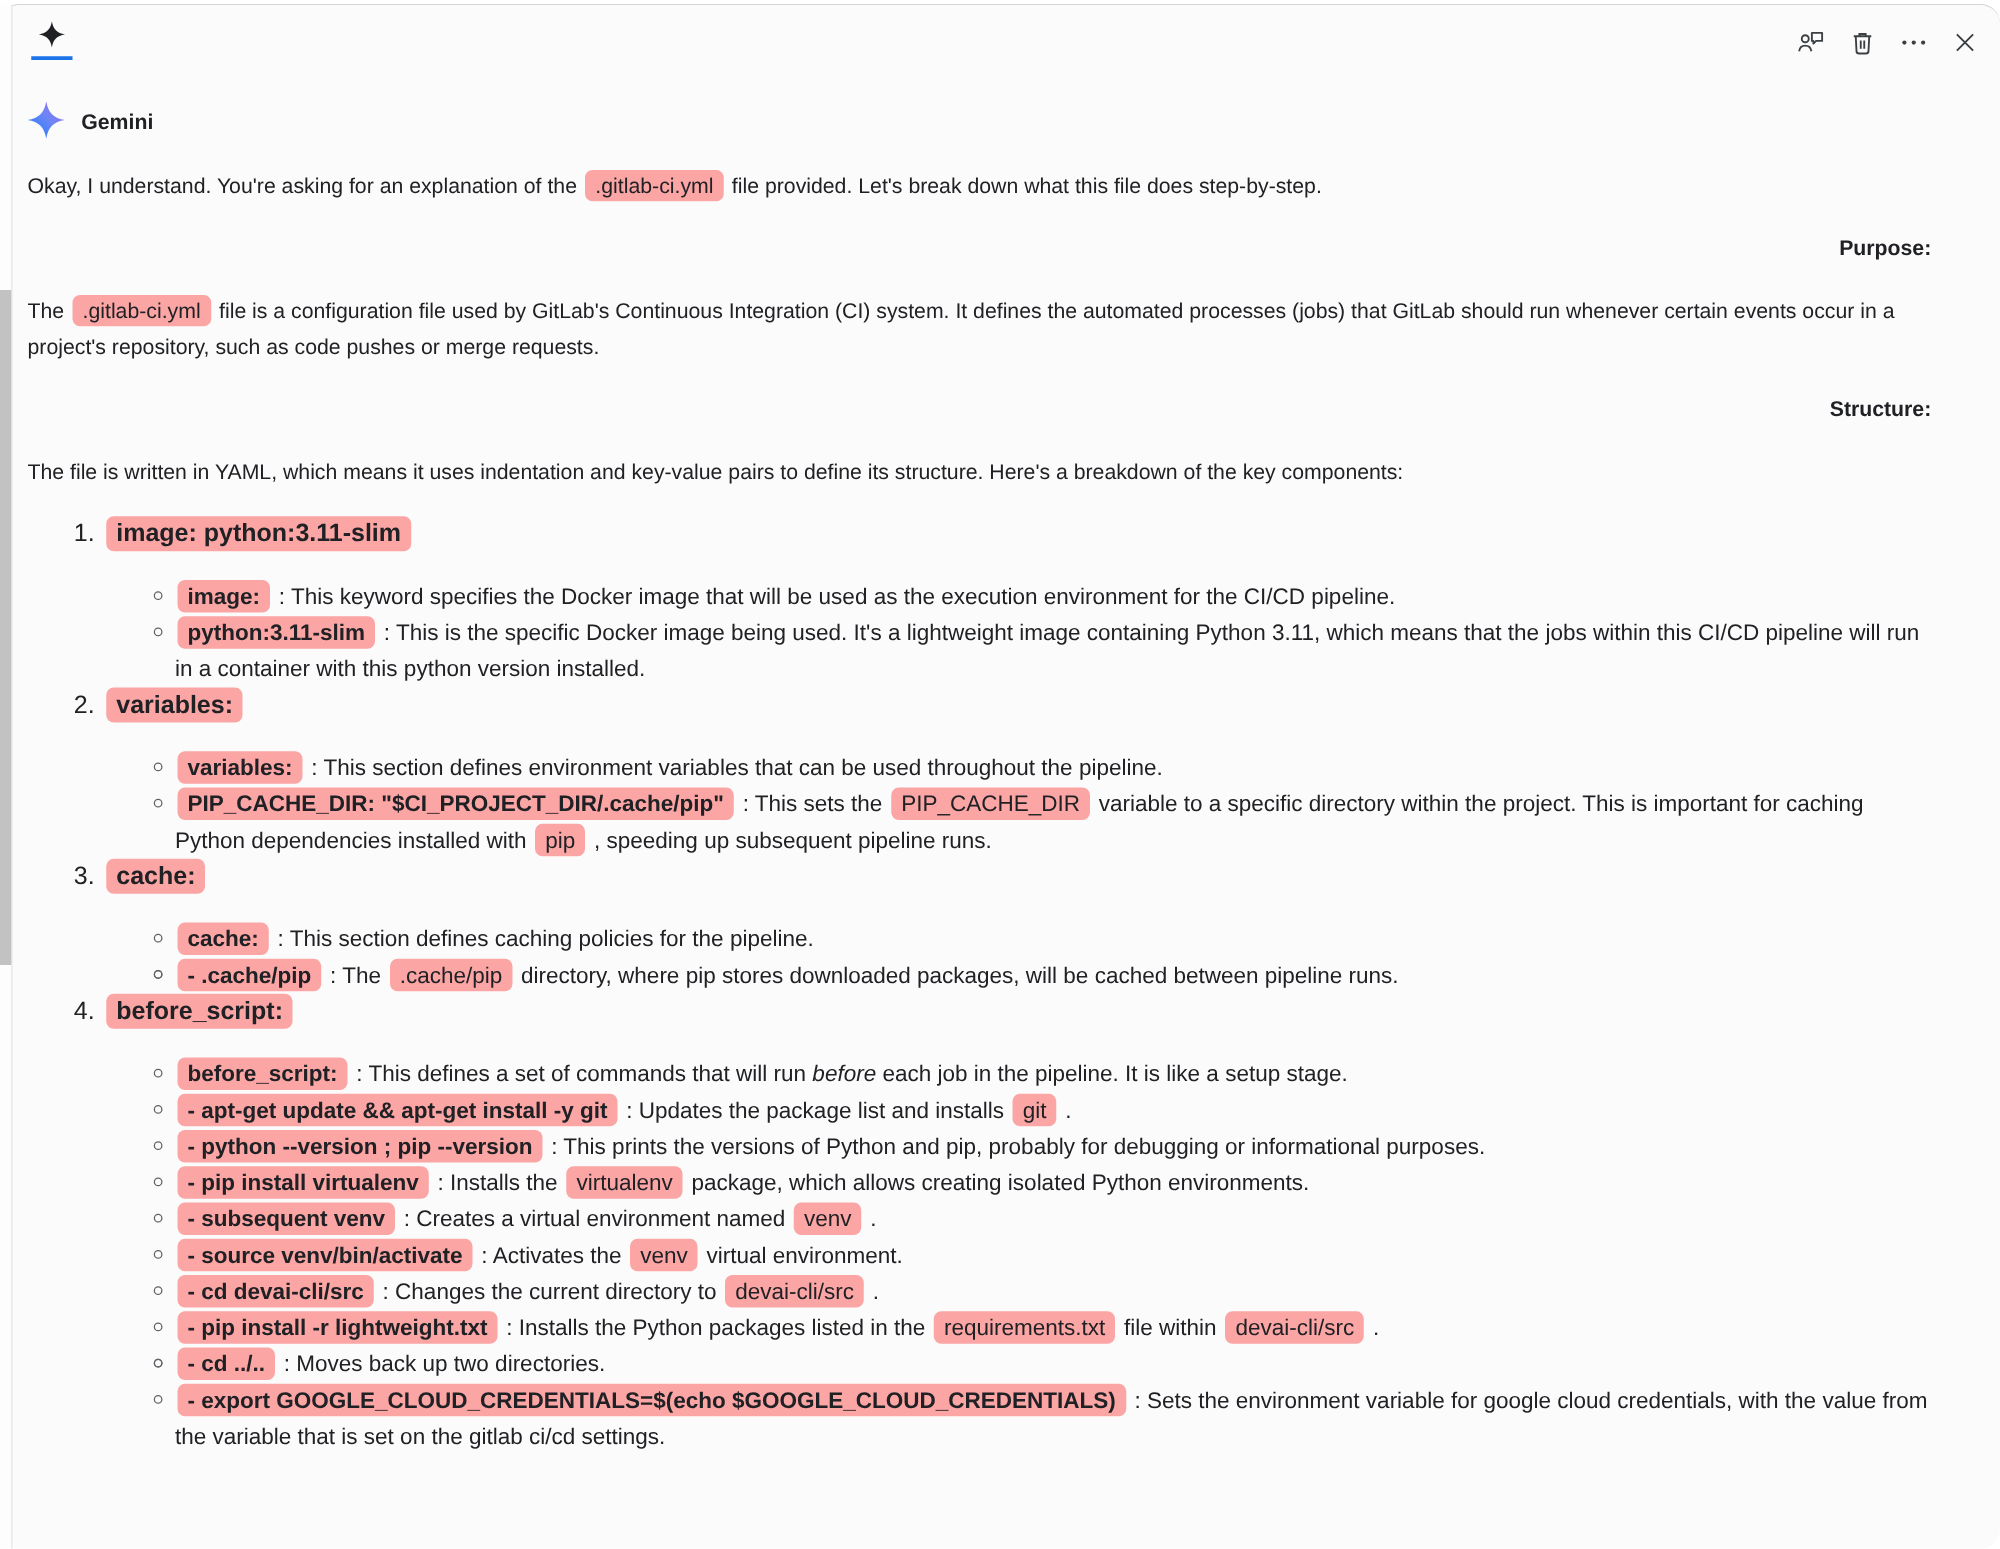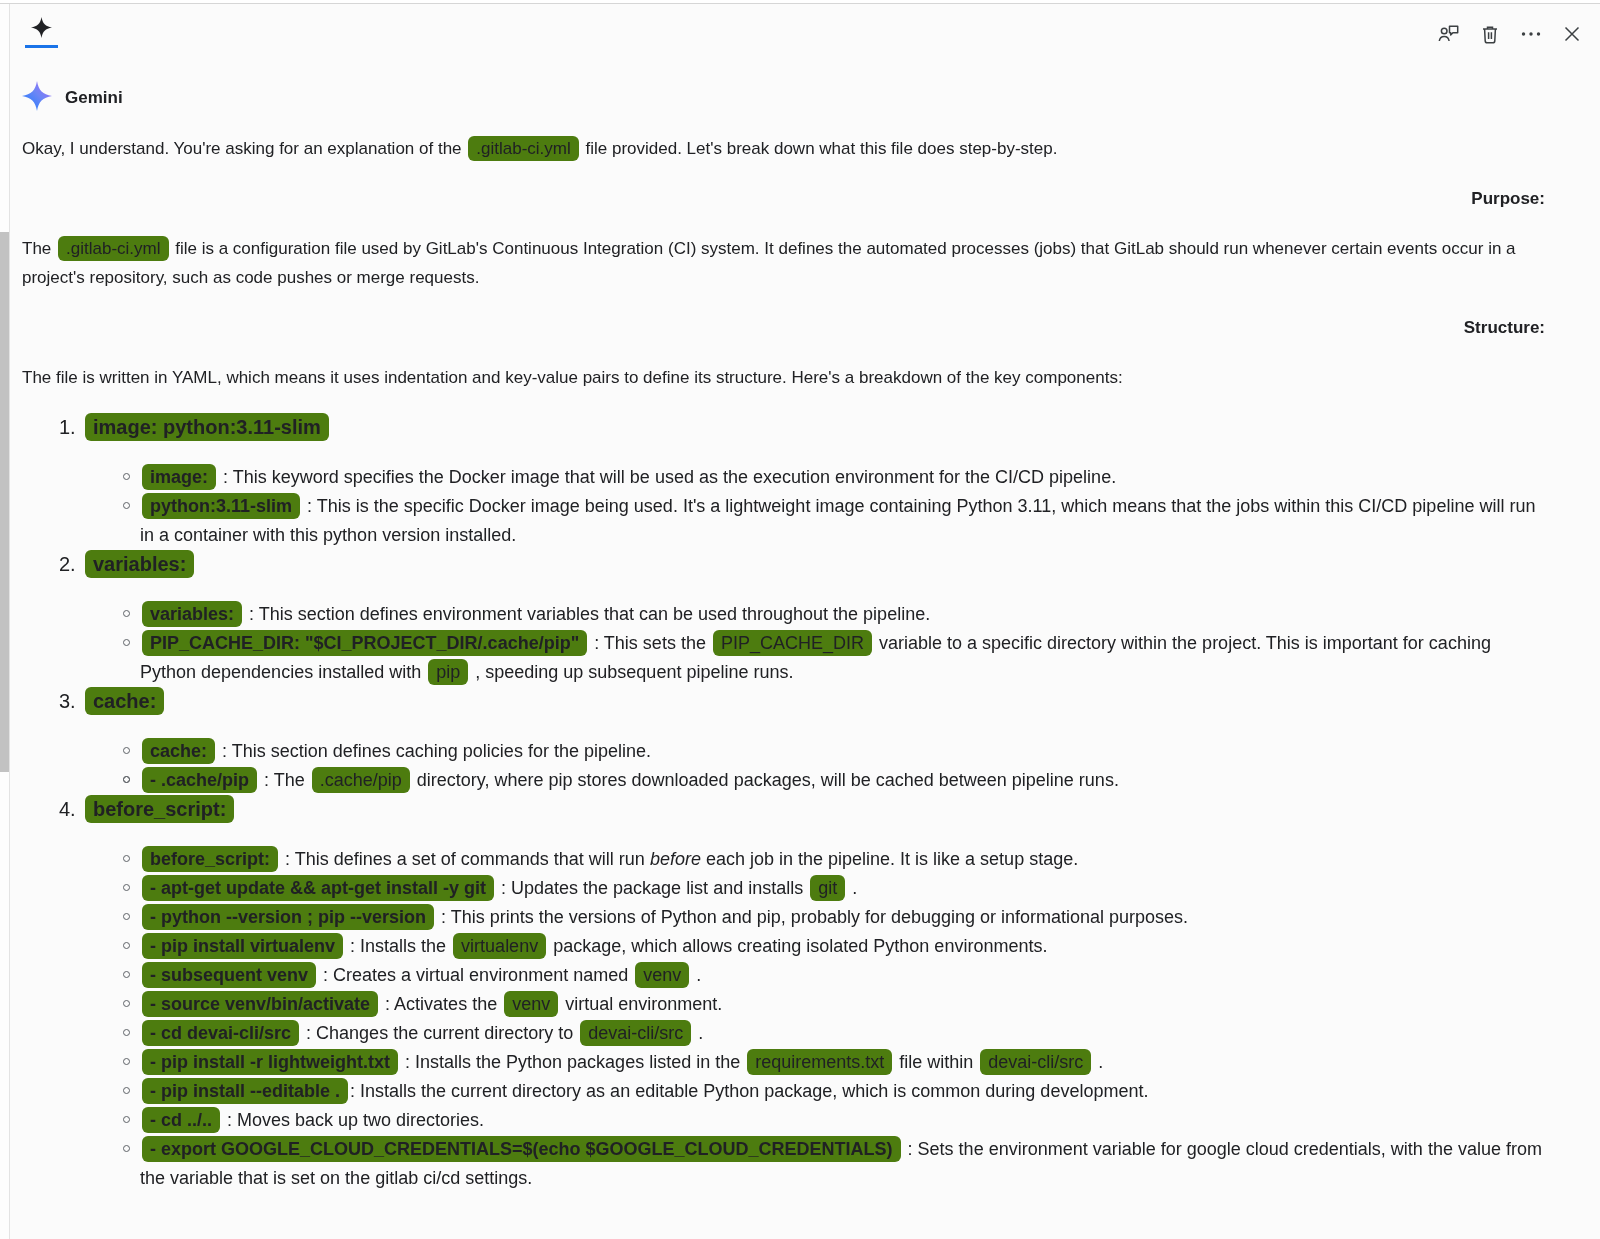--- a/index.html
+++ b/index.html
@@ -9,20 +9,21 @@
     background: #ffffff;
     font-family: "Liberation Sans", "DejaVu Sans", sans-serif;
     color: #202124;
   }
   .panel {
     position: relative;
     width: 1600px; height: 1236px;
     margin-top: 3px;
     border-top: 1px solid #d6d6d6;
     background: #fbfbfb;
+    border-radius: 16px;
   }
   
   .gutter {
     position: absolute; left: 0; top: 0; bottom: 0; width: 10px;
     background: #fdfdfd; border-right: 1px solid #e3e3e3;
   }
   .thumb {
     position: absolute; left: 0; top: 228px; width: 9px; height: 540px;
     background: #c2c2c2;
   }
@@ -59,21 +60,21 @@
   .olhead { padding-left: 37px; font-size: 20px; line-height: 29px; }
   .onum { display: inline-block; min-width: 24px; }
   .sublist { margin: 21px 0 0 0; }
   .bullet { position: relative; padding-left: 118px; font-size: 18px; line-height: 29px; }
   .bmark {
     position: absolute; left: 101px; top: 10px;
     width: 7px; height: 7px;
     border: 1.5px solid #5f6368; border-radius: 50%;
   }
   .chip {
-    background: #4d7c0f; border-radius: 6px;
+    background: #fca5a5; border-radius: 6px;
     padding: 3px 8px; margin: 18px 2px;
     white-space: pre-wrap;
   }
   .chip-b { font-weight: 700; }
   em { font-style: italic; }
 </style>
 </head>
 <body>
 
 <div class="panel">
@@ -178,21 +179,21 @@
             <div class="olhead"><span class="onum">4.</span><span class="chip chip-b">before_script:</span></div>
             <div class="sublist">
               <div class="bullet"><span class="bmark"></span><span class="btext"><span class="chip chip-b">before_script:</span> : This defines a set of commands that will run <em>before</em> each job in the pipeline. It is like a setup stage.</span></div>
               <div class="bullet"><span class="bmark"></span><span class="btext"><span class="chip chip-b">- apt-get update &amp;&amp; apt-get install -y git</span> : Updates the package list and installs <span class="chip">git</span> .</span></div>
               <div class="bullet"><span class="bmark"></span><span class="btext"><span class="chip chip-b">- python --version ; pip --version</span> : This prints the versions of Python and pip, probably for debugging or informational purposes.</span></div>
               <div class="bullet"><span class="bmark"></span><span class="btext"><span class="chip chip-b">- pip install virtualenv</span> : Installs the <span class="chip">virtualenv</span> package, which allows creating isolated Python environments.</span></div>
               <div class="bullet"><span class="bmark"></span><span class="btext"><span class="chip chip-b">- subsequent venv</span> : Creates a virtual environment named <span class="chip">venv</span> .</span></div>
               <div class="bullet"><span class="bmark"></span><span class="btext"><span class="chip chip-b">- source venv/bin/activate</span> : Activates the <span class="chip">venv</span> virtual environment.</span></div>
               <div class="bullet"><span class="bmark"></span><span class="btext"><span class="chip chip-b">- cd devai-cli/src</span> : Changes the current directory to <span class="chip">devai-cli/src</span> .</span></div>
               <div class="bullet"><span class="bmark"></span><span class="btext"><span class="chip chip-b">- pip install -r lightweight.txt</span> : Installs the Python packages listed in the <span class="chip">requirements.txt</span> file within <span class="chip">devai-cli/src</span> .</span></div>
-              <div class="bullet"><span class="bmark"></span><span class="btext"><span class="chip chip-b">- pip install --editable .</span>: Installs the current directory as an editable Python package, which is common during development.</span></div>
+              <div class="bullet"><span class="bmark"></span></div>
               <div class="bullet"><span class="bmark"></span><span class="btext"><span class="chip chip-b">- cd ../..</span> : Moves back up two directories.</span></div>
               <div class="bullet"><span class="bmark"></span><span class="btext"><span class="chip chip-b">- export GOOGLE_CLOUD_CREDENTIALS=$(echo $GOOGLE_CLOUD_CREDENTIALS)</span> : Sets the environment variable for google cloud credentials, with the value from the variable that is set on the gitlab ci/cd settings.</span></div>
             </div>
           </div>
         </div>
       </div>
   </main>
 
 </div>
 

